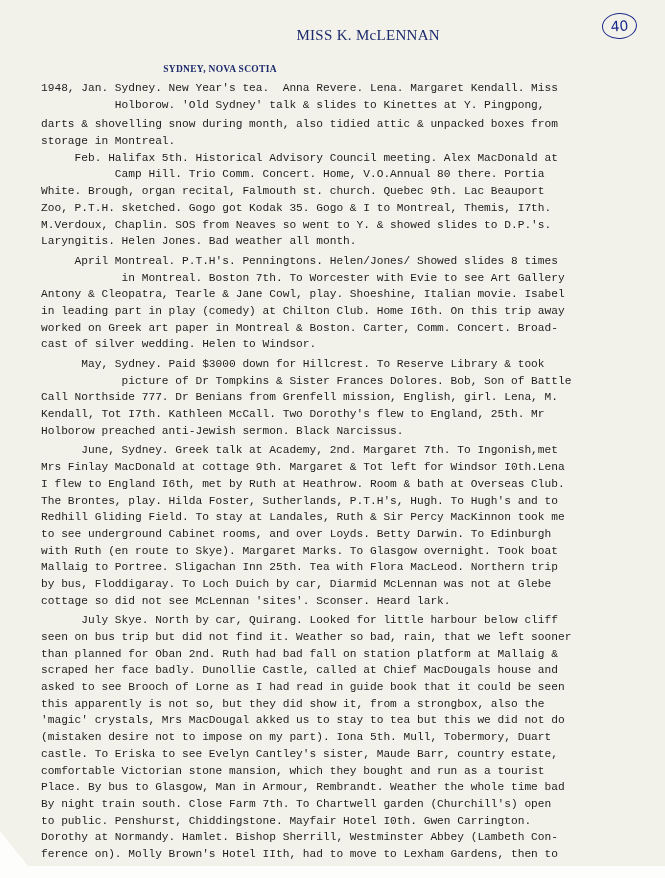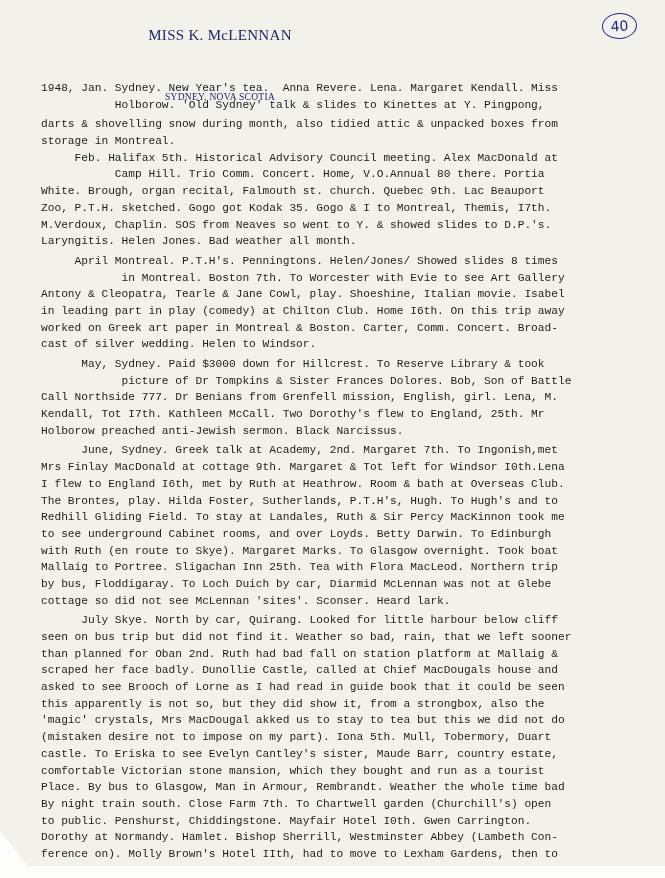--- a/index.html
+++ b/index.html
@@ -24,33 +24,33 @@
       left: 0;
       width: 440px;
       text-align: center;
       color: #1c2a6b;
       font-family: "Liberation Serif", serif;
     }
     .lh-name {
       top: 27px;
       font-size: 15px;
       letter-spacing: 0.3px;
+      text-align: right;
     }
     .lh-addr1 {
       top: 48px;
       font-size: 9.5px;
       font-weight: bold;
       letter-spacing: 0.2px;
     }
     .lh-addr2 {
       top: 64px;
       font-size: 9.5px;
-      font-weight: normal;
+      font-weight: bold;
       letter-spacing: 0.3px;
-      margin-top: 28px;
     }
     .page-number {
       position: absolute;
       left: 602px;
       top: 13px;
       width: 33px;
       height: 24px;
       border: 1.5px solid #1c2a8b;
       border-radius: 50%;
       color: #1c2a8b;

